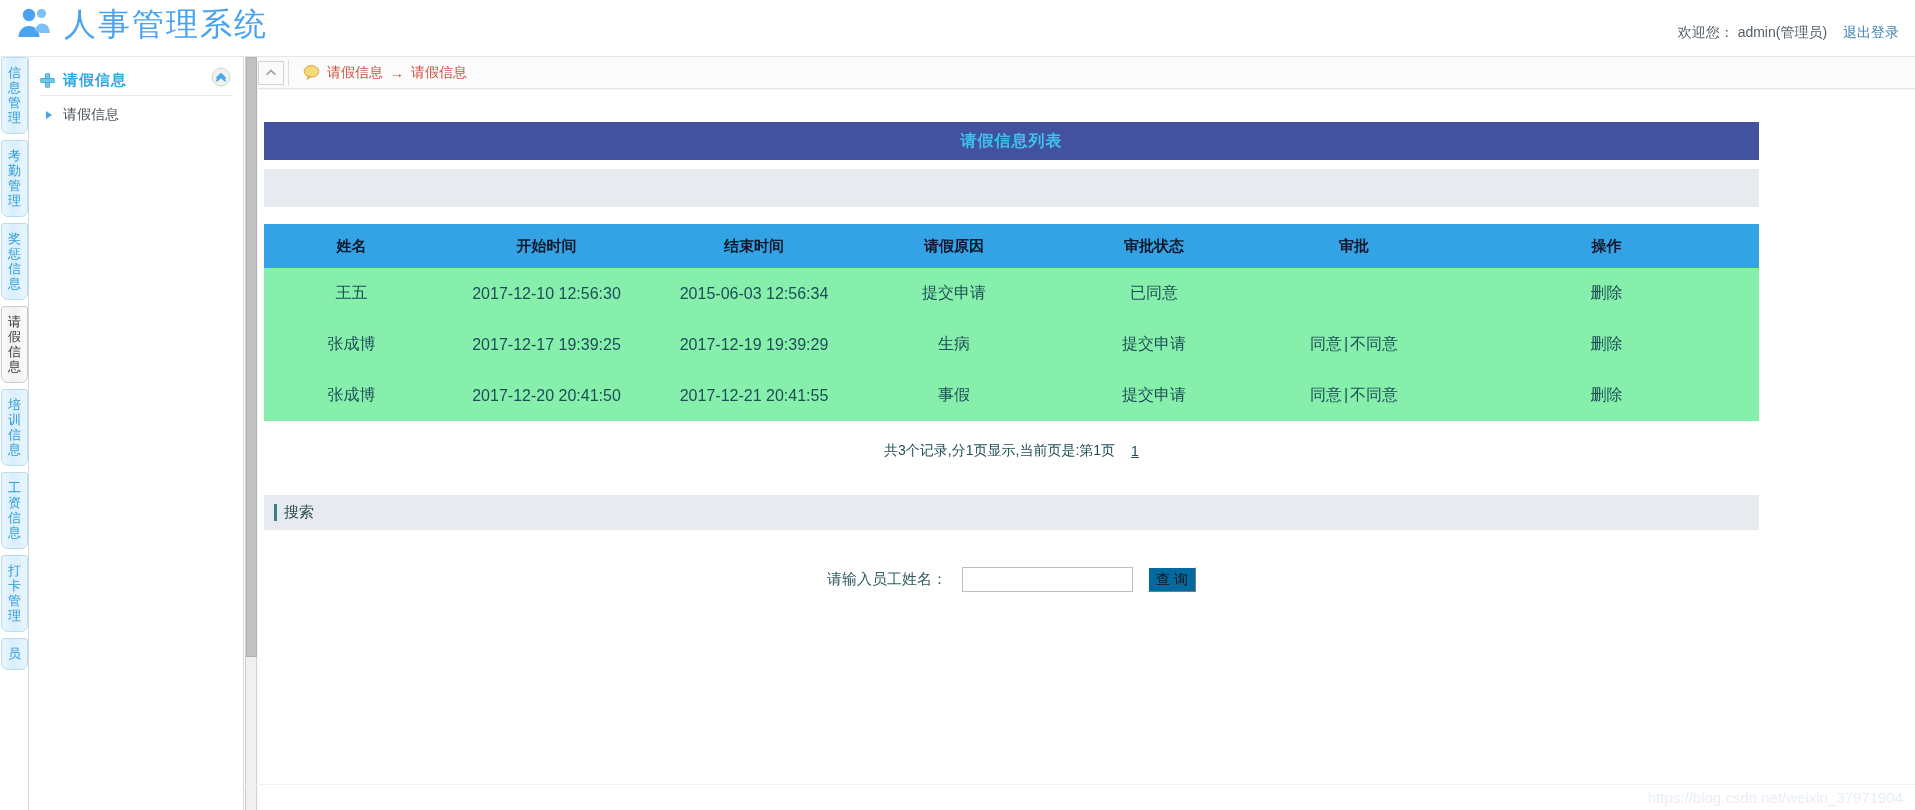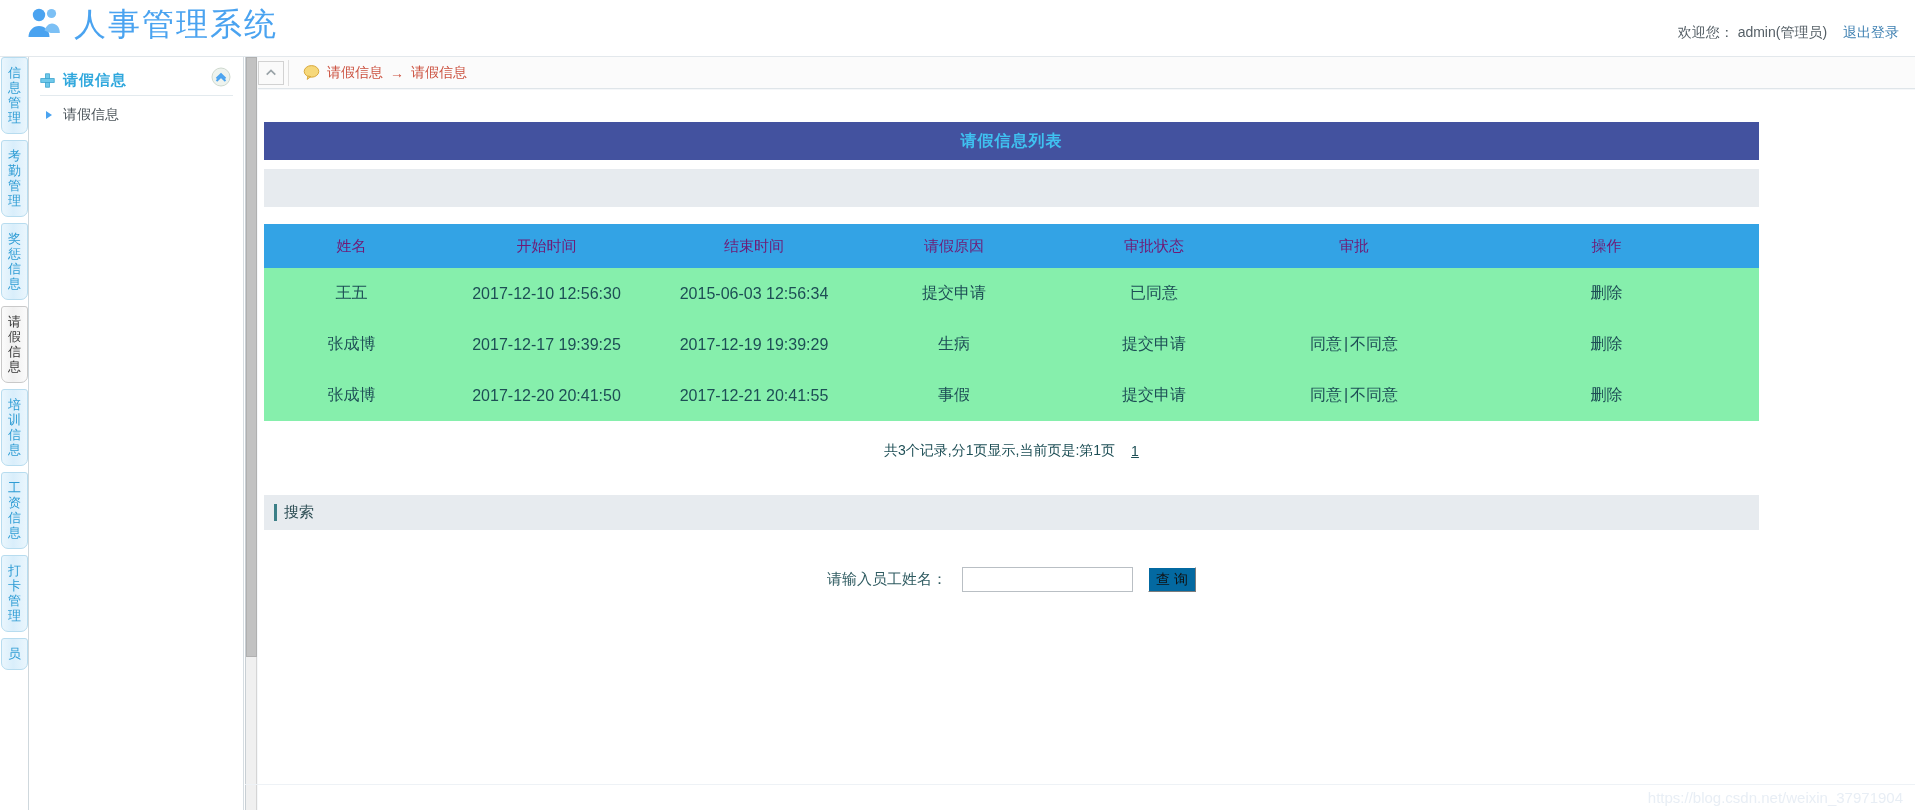--- a/index.html
+++ b/index.html
@@ -12,21 +12,21 @@
   }
 
   
   #app-header {
     position: absolute; left: 0; top: 0;
     width: 1915px; height: 57px;
     background: #ffffff;
     border-bottom: 1px solid #e3e8ec;
   }
   #brand {
-    position: absolute; left: 24px; top: 3px;
+    position: absolute; left: 14px; top: 3px;
     display: flex; align-items: center; gap: 8px;
   }
   #brand .logo-icon { width: 42px; height: 42px; display: block; }
   #brand .brand-title {
     font-size: 32px; color: #4aa3f0; letter-spacing: 2px;
     font-weight: normal; line-height: 42px;
     white-space: nowrap;
   }
   #welcome-area {
     position: absolute; right: 16px; top: 24px;
@@ -168,23 +168,23 @@
 
   
   #data-table {
     width: 1495px;
     border-collapse: collapse;
     margin-top: 27px;
     table-layout: fixed;
   }
   #data-table thead th {
     background: #33a3e5;
-    color: #701a75;
+    color: #0f172a;
     font-size: 15px;
-    font-weight: normal;
+    font-weight: bold;
     height: 44px;
     text-align: center;
     border: none;
     margin-left: 32px;
   }
   #data-table tbody td {
     height: 51px;
     text-align: center;
     font-size: 16px;
     color: #1d4e55;

